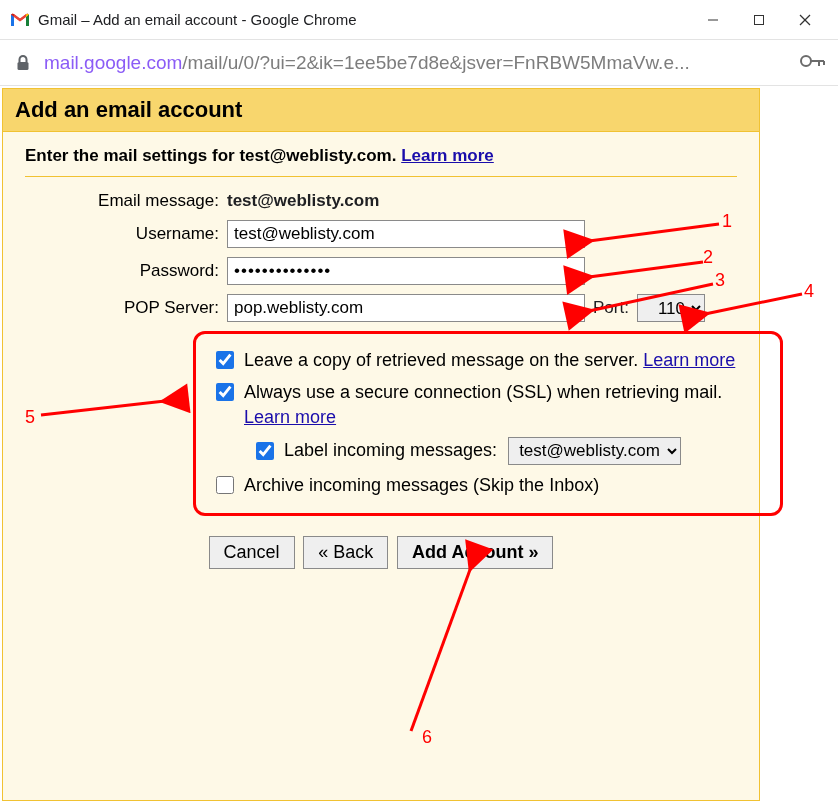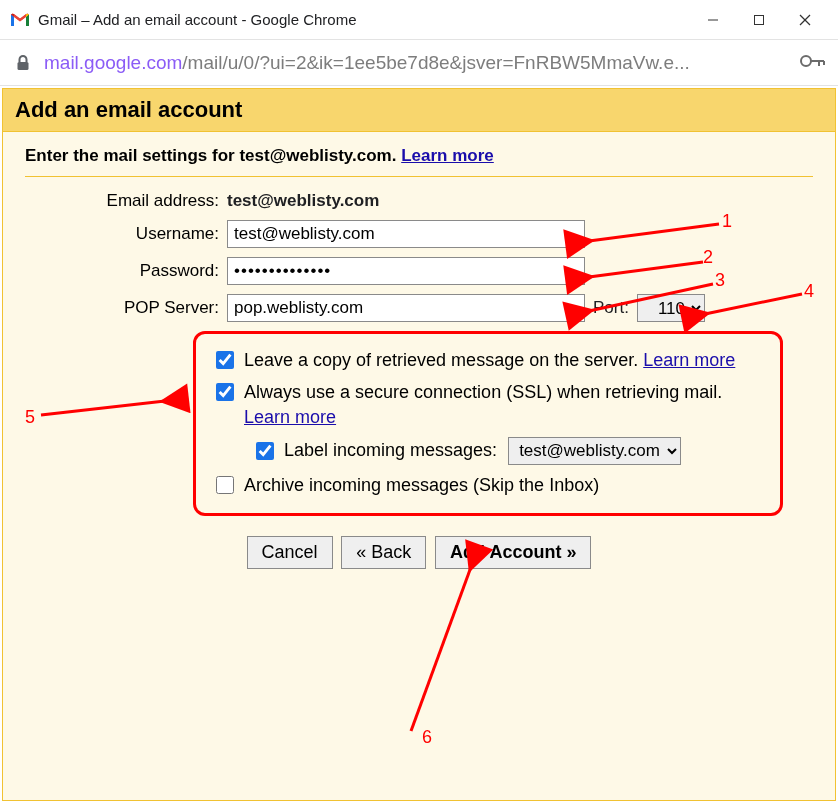--- a/index.html
+++ b/index.html
@@ -41,21 +41,21 @@
     .url-host { color:#8b5cf6; }
     .url-rest { color:#7d7d7d; }
     .key-icon { margin-left:8px; color:#6b6b6b;}
     
     .content-wrap {
       background:#ffffff;
       padding:2px;
     }
     .panel {
       position:relative;
-      width:834px;
+      width:758px;
       height:713px;
       margin:0;
       background:#fef9e7;
       border:1px solid #f1c232;
     }
     .panel-header {
       background:#f8d66d;
       border-bottom:1px solid #f1c232;
       padding:8px 12px;
       font-size:22px;
@@ -223,21 +223,21 @@
 <div class="content-wrap">
   <div class="panel">
     <div class="panel-header">Add an email account</div>
     <div class="panel-body">
       <div class="instr">
         <span>Enter the mail settings for </span><span>test@weblisty.com</span><span>. </span><a href="#">Learn more</a>
       </div>
       <div class="hr"></div>
 
       <div class="form-row">
-        <div class="form-label">Email address:</div>
+        <div class="form-label">Email message:</div>
         <div class="static-val">test@weblisty.com</div>
       </div>
 
       <div class="form-row">
         <div class="form-label">Username:</div>
         <input class="txt" type="text" value="test@weblisty.com" style="">
       </div>
 
       <div class="form-row">
         <div class="form-label">Password:</div>

